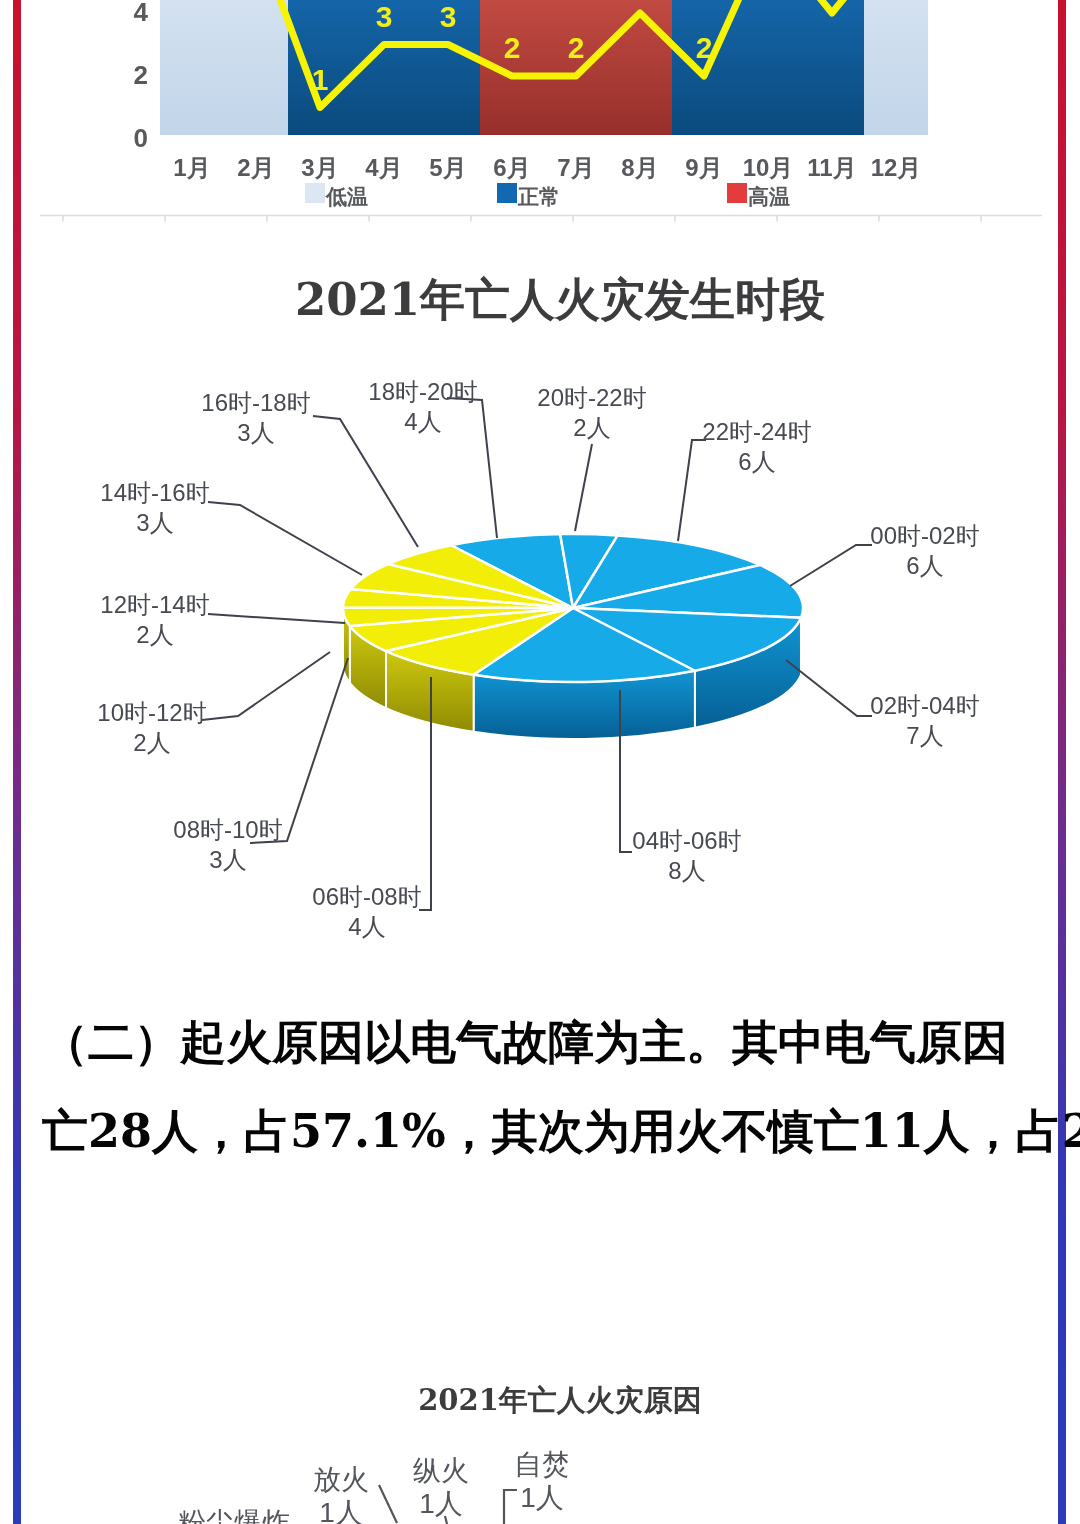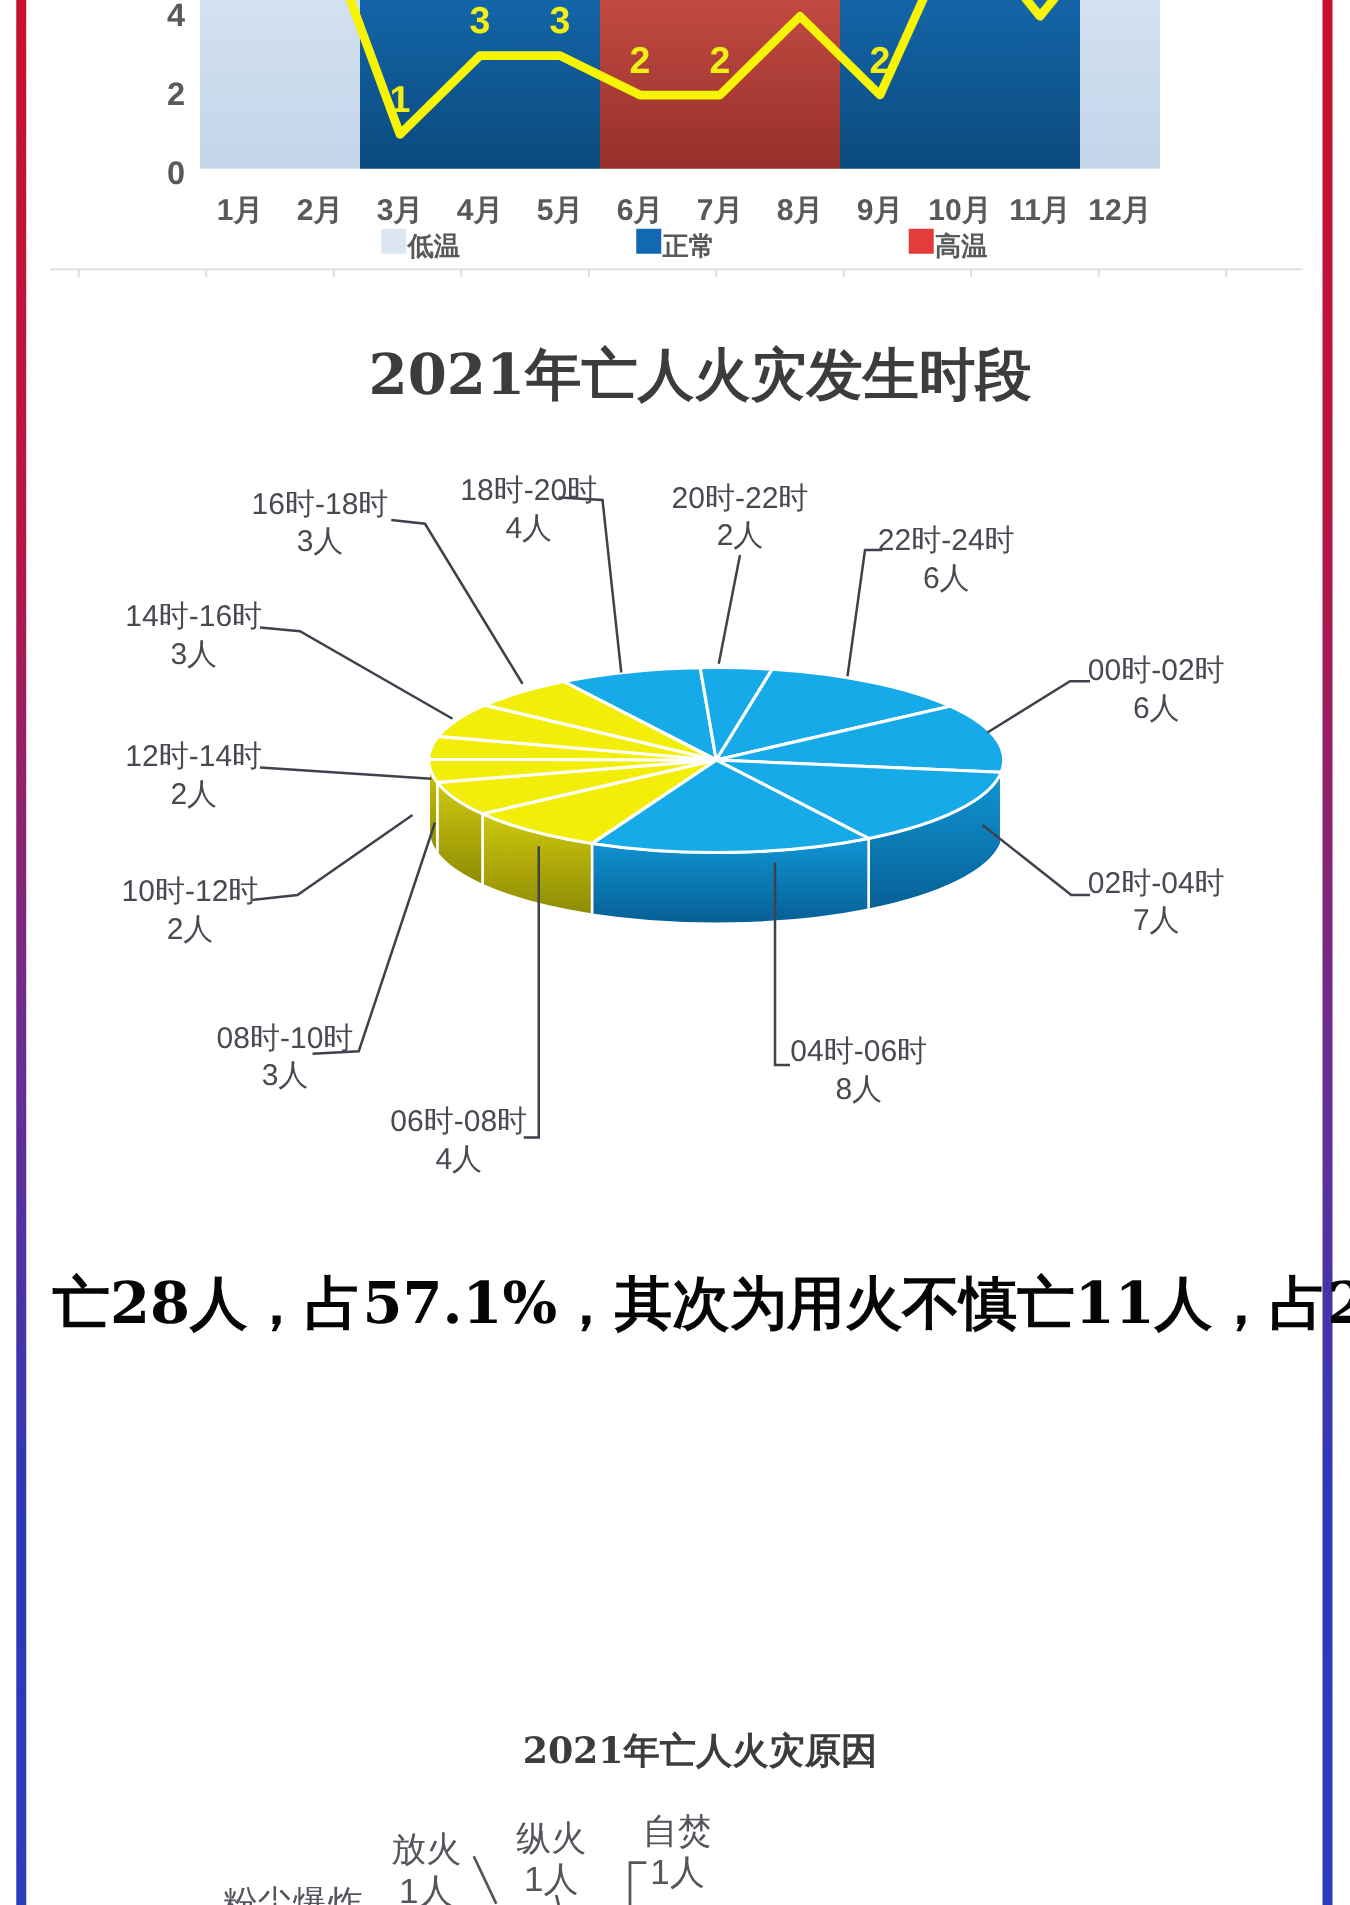--- a/index.html
+++ b/index.html
@@ -86,21 +86,21 @@
     <line x1="777" y1="215.5" x2="777" y2="221.5" stroke="#d9dce1" stroke-width="1.5"></line>
     <line x1="879" y1="215.5" x2="879" y2="221.5" stroke="#d9dce1" stroke-width="1.5"></line>
     <line x1="981" y1="215.5" x2="981" y2="221.5" stroke="#d9dce1" stroke-width="1.5"></line>
   </svg>
 
 <div class="legend-row">
   <div class="legend-item" style="left:305px">
     <span class="legend-swatch" style="background: rgb(221, 231, 243);"></span>
     <span class="legend-label">低温</span>
   </div>
-  <div class="legend-item" style="left:509px">
+  <div class="legend-item" style="left:497px">
     <span class="legend-swatch" style="background: rgb(18, 104, 177);"></span>
     <span class="legend-label">正常</span>
   </div>
   <div class="legend-item" style="left:727px">
     <span class="legend-swatch" style="background: rgb(226, 60, 60);"></span>
     <span class="legend-label">高温</span>
   </div>
 </div>
 
 <div id="pie-title" class="chart-title">2021年亡人火灾发生时段</div>
@@ -153,20 +153,21 @@
     <text x="152" y="391" text-anchor="middle" font-size="24" fill="#474a52" font-family="&quot;Liberation Sans&quot;,sans-serif"><tspan x="152">10时-12时</tspan><tspan x="152" dy="30">2人</tspan></text>
     <polyline points="208,284 345,293" fill="none" stroke="#3e424c" stroke-width="2"></polyline>
     <text x="155" y="283" text-anchor="middle" font-size="24" fill="#474a52" font-family="&quot;Liberation Sans&quot;,sans-serif"><tspan x="155">12时-14时</tspan><tspan x="155" dy="30">2人</tspan></text>
     <polyline points="208,172 240,175 362,245" fill="none" stroke="#3e424c" stroke-width="2"></polyline>
     <text x="155" y="171" text-anchor="middle" font-size="24" fill="#474a52" font-family="&quot;Liberation Sans&quot;,sans-serif"><tspan x="155">14时-16时</tspan><tspan x="155" dy="30">3人</tspan></text>
     <polyline points="313,86 340,89 418,217" fill="none" stroke="#3e424c" stroke-width="2"></polyline>
     <text x="256" y="81" text-anchor="middle" font-size="24" fill="#474a52" font-family="&quot;Liberation Sans&quot;,sans-serif"><tspan x="256">16时-18时</tspan><tspan x="256" dy="30">3人</tspan></text>
   </svg>
 
 <div class="para">
+  <div>（二）起火原因以电气故障为主。其中电气原因</div>
   <div>亡28人，占57.1%，其次为用火不慎亡11人，占22%，</div>
 </div>
 
 <div id="cause-title" class="chart-title">2021年亡人火灾原因</div>
 
 <div class="cause-label" style="left:154px;top:1506px;width:160px">
   <span>粉尘爆炸</span>
 </div>
 <div class="cause-label" style="left:291px;top:1463px;width:100px">
   <span>放火</span>

